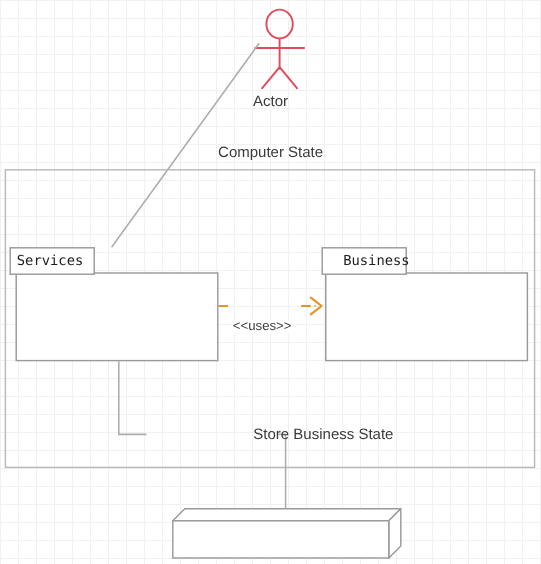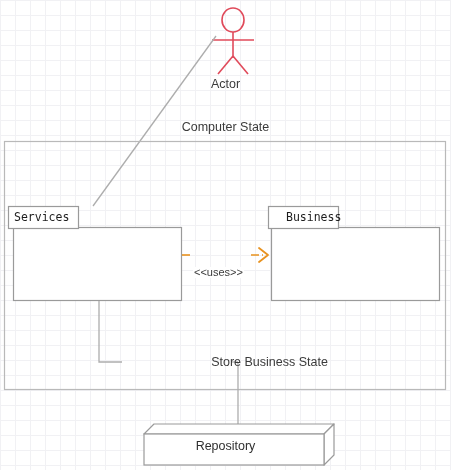--- a/index.html
+++ b/index.html
@@ -134,15 +134,14 @@
   <div class="lbl lbl-system">Computer State</div>
 
   <div class="comp-name comp-name-services">Services</div>
 
   <div class="comp-name comp-name-business">Business</div>
 
   <div class="lbl lbl-uses">&lt;&lt;uses&gt;&gt;</div>
 
   <div class="lbl lbl-assoc">Store Business State</div>
 
-  <div class="lbl lbl-repo">Repository</div>
 
 </div>
 
 </body></html>

